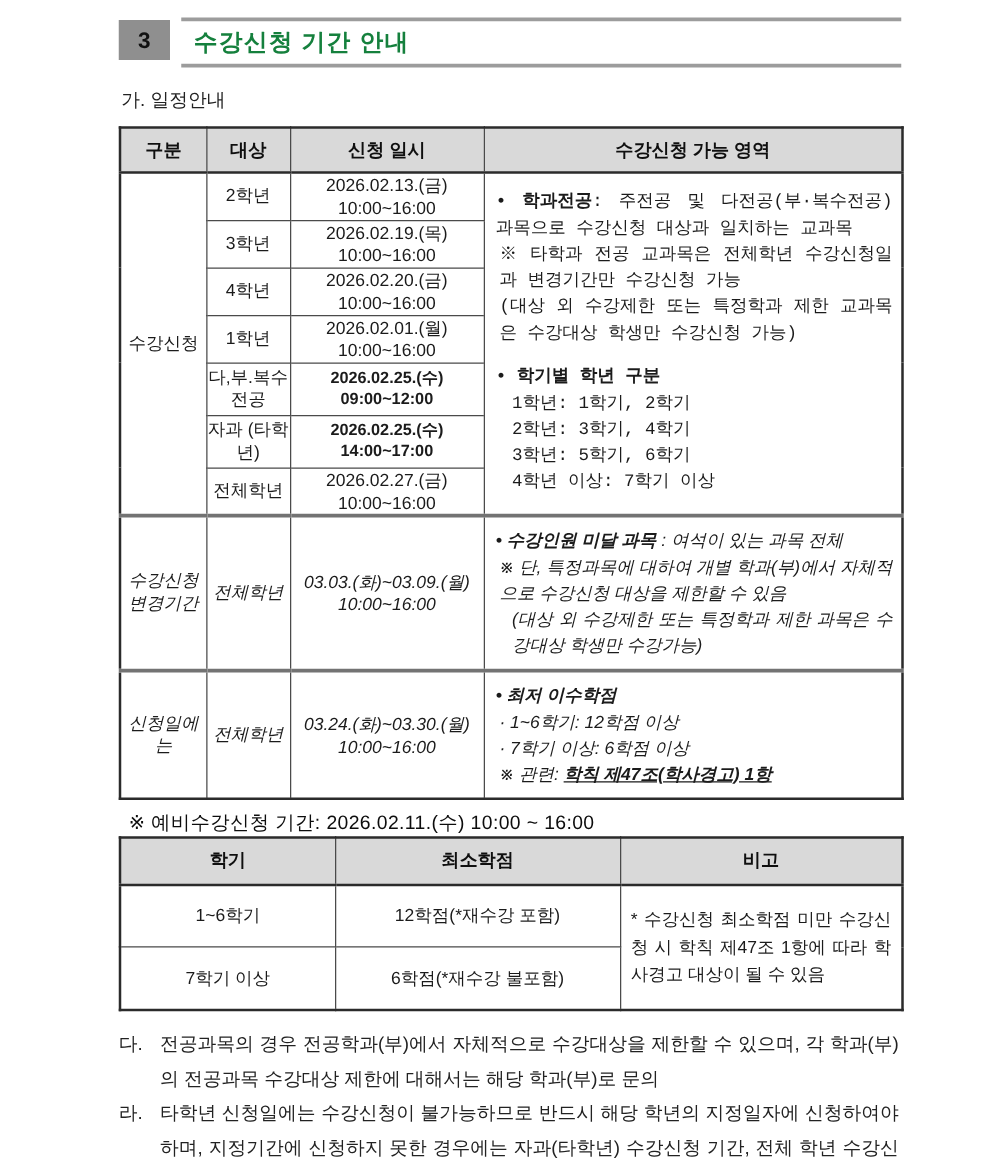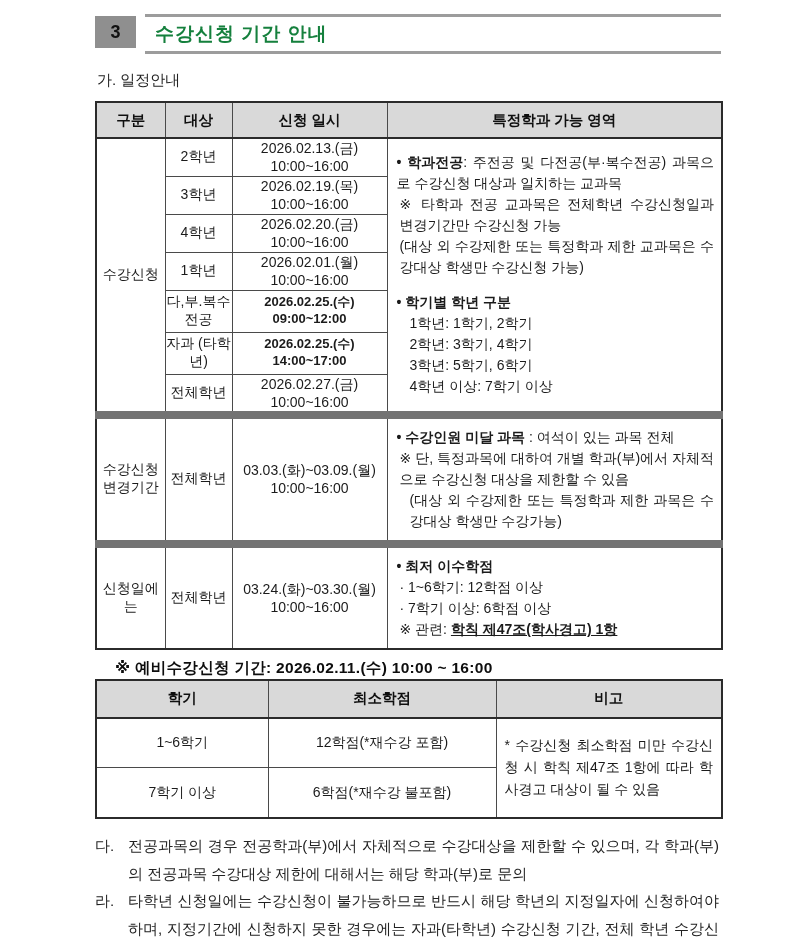--- a/index.html
+++ b/index.html
@@ -33,32 +33,32 @@
   table { border-collapse:collapse; width:626px; table-layout:fixed; }
   .tbl { border:2px solid #2b2b2b; font-size:14px; }
   .tbl th, .tbl td { border:1px solid #4a4a4a; vertical-align:middle; }
   .tbl th {
     background:#d9d9d9; font-weight:bold; font-size:14.5px; color:#0f0f0f;
     height:36px; text-align:center; border-bottom:2px solid #2b2b2b;
   }
   .c-center { text-align:center;margin-top:40px; }
   .dt { line-height:1.3; text-align:center;margin-left:44px; }
   .bold-date .dt { font-weight:bold; font-size:13px; }
-  .sep-top td { border-top:8px solid #737373; }
+  .sep-top td { border-top:3px solid #737373;font-style:italic; }
 
   .area-cell { padding:8px 7px 8px 9px; vertical-align:top; text-align:justify; line-height:1.5; }
-  .area-block { margin-bottom:14px; }
+  .area-block { margin-bottom:14px;font-family:Liberation Mono, monospace; }
   .area-block:last-child { margin-bottom:0; }
   .bullet { font-weight:bold; }
   .b { font-weight:bold; }
   .u { text-decoration:underline; }
   .area-line { padding-left:13px; }
   .area-line-tight { padding-left:3px; }
 
-  .prenote { font-weight:bold; font-size:15.5px; margin:8px 0 0 20px; letter-spacing:0.3px; color:#0d0d0d; }
+  .prenote { font-weight:normal; font-size:15.5px; margin:8px 0 0 8px; letter-spacing:0.3px; color:#0d0d0d; }
 
   .tbl2 td { height:50px; }
   .tbl2 .note-cell { padding:4px 8px; text-align:justify; line-height:1.55; vertical-align:middle; height:auto; }
   .tbl2 th { height:38px; }
 
   
   .paras { margin-top:13px; font-size:15px; line-height:1.85; color:#222; }
   .para { display:flex; }
   .para-label { flex:0 0 33px; }
   .para-text { flex:1; text-align:justify; padding-right:2px; }
@@ -82,21 +82,21 @@
         <col style="width:69px">
         <col style="width:67px">
         <col style="width:155px">
         <col style="width:335px">
       </colgroup>
     <tbody>
         <tr>
       <th>구분</th>
       <th>대상</th>
       <th>신청 일시</th>
-      <th>특정학과 가능 영역</th>
+      <th>수강신청 가능 영역</th>
     </tr>
 
     <tr style="height:38px">
       <td rowspan="7" class="c-center">수강신청</td>
       <td class="c-center">2학년</td>
       <td class="dt">
         <span>2026.02.13.(금)</span><br>
         <span>10:00~16:00</span>
       </td>
       <td rowspan="7" class="area-cell">

